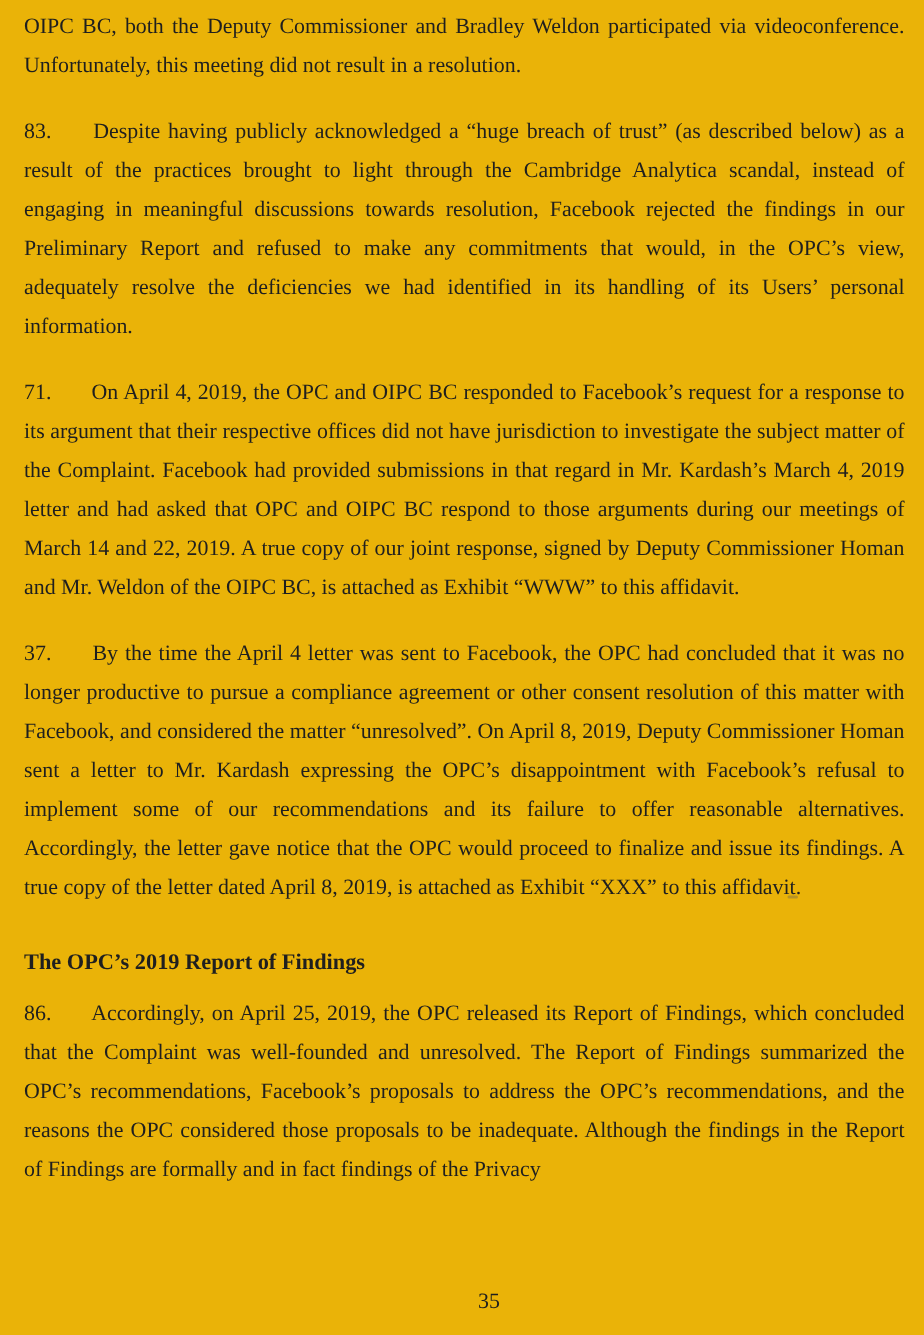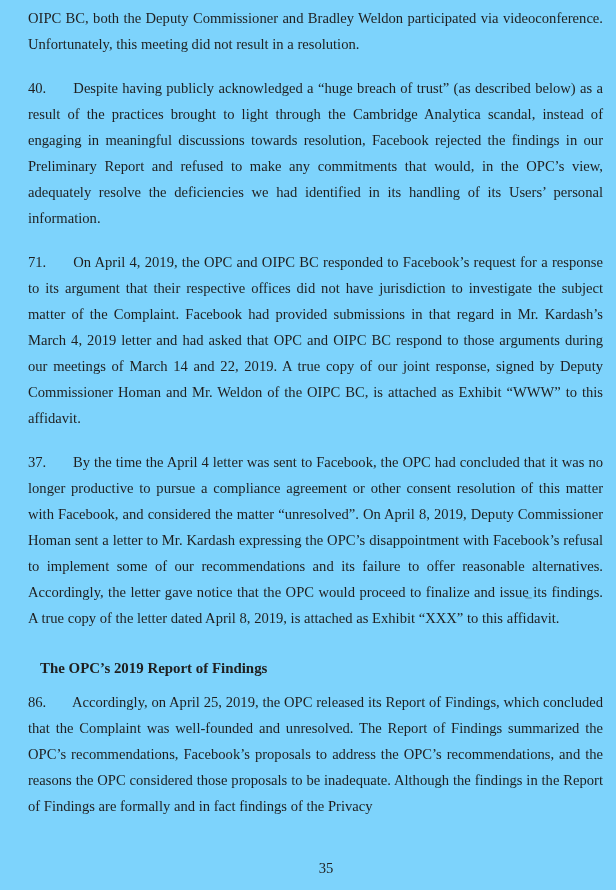--- a/index.html
+++ b/index.html
@@ -5,43 +5,43 @@
   html, body {
     margin: 0;
     padding: 0;
     background: #ffffff;
   }
   .page {
     position: relative;
     width: 616px;
     height: 890px;
     box-sizing: border-box;
-    background: #7dd3fc;
+    background: #eab308;
     color: #1f1f1f;
     font-family: "Liberation Serif", "DejaVu Serif", serif;
     font-size: 14.6px;
     line-height: 26px;
-    padding: 5px 13px 0 28px;
+    padding: 5px 13px 0 16px;
     overflow: hidden;
   }
   .para {
     margin: 0 0 18px 0;
     text-align: justify;
   }
   .para-num {
     display: inline-block;
     width: 41px;
   }
   .exhibit-bold {
     font-weight: normal;
   }
   .section-heading {
     font-size: 14.9px;
     font-weight: bold;
-    margin: 24px 0 8px 12px;
+    margin: 24px 0 8px 0;
     line-height: 26px;
     text-align: left;
   }
   .page-number {
     position: absolute;
     bottom: 12px;
     left: 18px;
     width: 100%;
     text-align: center;
     line-height: 20px;
@@ -59,21 +59,21 @@
 </head>
 <body>
 
 <div class="page">
 
   <p class="para">
     <span>OIPC BC, both the Deputy Commissioner and Bradley Weldon participated via videoconference. Unfortunately, this meeting did not result in a resolution.</span>
   </p>
 
   <p class="para">
-    <span class="para-num">40.</span>
+    <span class="para-num">83.</span>
     <span>Despite having publicly acknowledged a “huge breach of trust” (as described below) as a result of the practices brought to light through the Cambridge Analytica scandal, instead of engaging in meaningful discussions towards resolution, Facebook rejected the findings in our Preliminary Report and refused to make any commitments that would, in the OPC’s view, adequately resolve the deficiencies we had identified in its handling of its Users’ personal information.</span>
   </p>
 
   <p class="para">
     <span class="para-num">71.</span>
     <span>On April 4, 2019, the OPC and OIPC BC responded to Facebook’s request for a response to its argument that their respective offices did not have jurisdiction to investigate the subject matter of the Complaint. Facebook had provided submissions in that regard in Mr. Kardash’s March 4, 2019 letter and had asked that OPC and OIPC BC respond to those arguments during our meetings of March 14 and 22, 2019. A true copy of our joint response, signed by Deputy Commissioner Homan and Mr. Weldon of the OIPC BC, is attached as </span><span class="exhibit-bold">Exhibit “WWW”</span><span> to this affidavit.</span>
   </p>
 
   <p class="para">
     <span class="para-num">37.</span>

